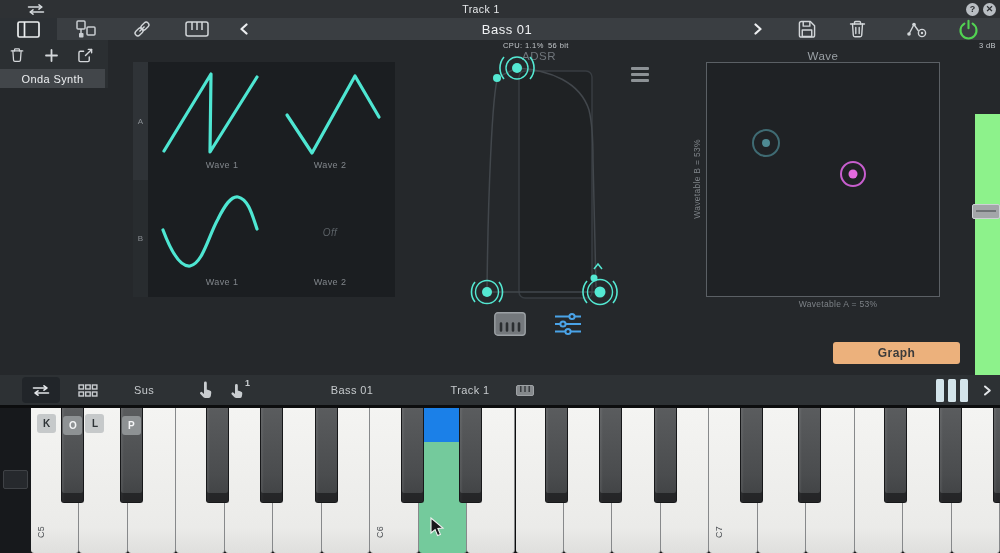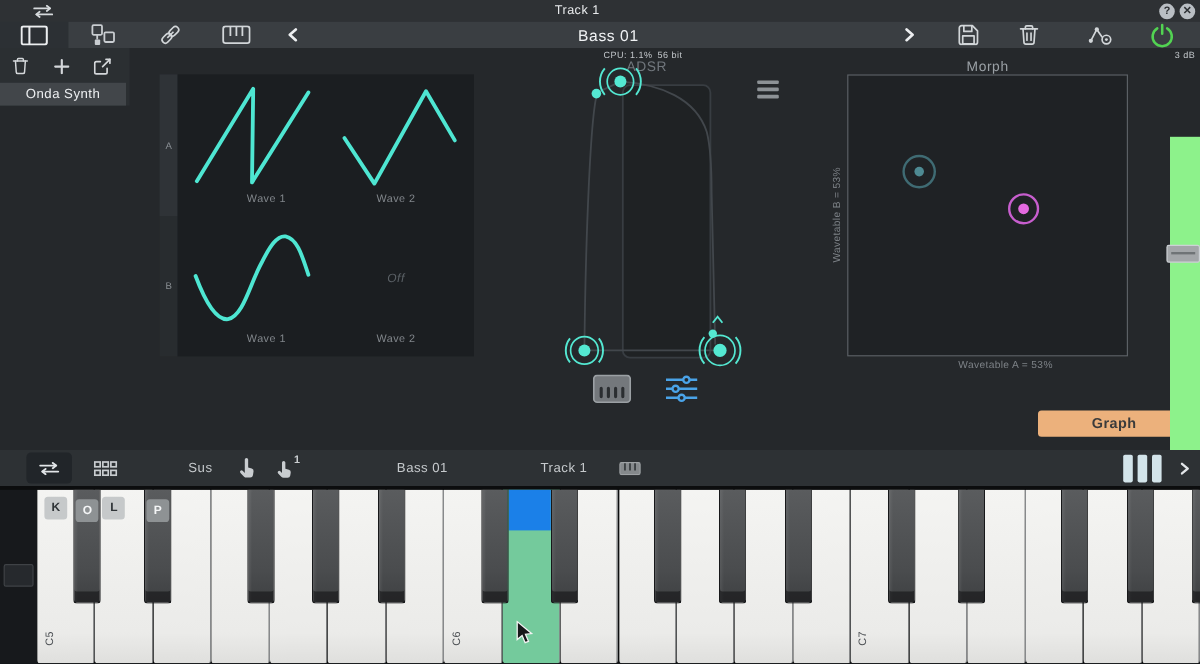--- a/index.html
+++ b/index.html
@@ -40,21 +40,21 @@
   .hamburger{left:631px;top:67px;width:18px;}
   .hamburger div{height:2.5px;background:#8d9296;margin-bottom:3.5px;border-radius:1px;}
   .morph-panel{left:706px;top:62px;width:234px;height:235px;background:#1f2225;
      border:1px solid #5b6065;box-sizing:border-box;}
   .morph-title{left:823px;top:50px;transform:translateX(-50%);font-size:11.5px;color:#9aa0a5;letter-spacing:.5px;}
   .morph-ylab{left:637px;top:174px;width:120px;text-align:center;transform:rotate(-90deg);
      font-size:8.5px;color:#7d8287;letter-spacing:.3px;}
   .morph-xlab{left:838px;top:299px;transform:translateX(-50%);font-size:8.5px;color:#7d8287;letter-spacing:.3px;white-space:nowrap;}
 
   
-  .graph-btn{left:833px;top:342px;width:127px;height:22px;background:#ecb17c;border-radius:3px;margin-left:32px;}
+  .graph-btn{left:833px;top:342px;width:127px;height:22px;background:#ecb17c;border-radius:3px;}
   .graph-btn span{font-size:12px;color:#3b3b3b;font-weight:600;letter-spacing:.4px;}
   .fader-track{left:975px;top:114px;width:25px;height:261px;background:#8df28b;}
   .fader-handle{left:972px;top:204px;width:28px;height:15px;background:#a3a6a9;
      border:1px solid #cdd1d5;border-radius:2px;box-sizing:border-box;}
   .fader-handle div{margin:5px 3px 0 3px;height:2px;background:#6f7376;}
 
   
   .btoolbar{left:0;top:375px;width:1000px;height:30px;background:#2d3134;}
   .bt-sel{left:22px;top:377px;width:38px;height:26px;background:#212529;border-radius:4px;}
   .bt-txt{top:384px;font-size:11px;color:#c6cacd;letter-spacing:.4px;transform:translateX(-50%);white-space:nowrap;}
@@ -237,21 +237,21 @@
   </div>
   <div class="abs ctr" style="left:552px;top:311px;width:32px;height:26px;">
     <svg width="28" height="24" viewBox="0 0 28 24" fill="none" stroke="#4aa3e8" stroke-width="2">
       <path d="M1 4.5h26M1 12h26M1 19.5h26"></path>
       <circle cx="18" cy="4.5" r="2.6" fill="#25282b"></circle>
       <circle cx="9" cy="12" r="2.6" fill="#25282b"></circle>
       <circle cx="14" cy="19.5" r="2.6" fill="#25282b"></circle>
     </svg>
   </div>
 
-  <span class="abs morph-title">Morph</span>
+  <span class="abs morph-title">Wave</span>
   <div class="abs morph-panel"></div>
   <span class="abs morph-ylab">Wavetable B = 53%</span>
   <span class="abs morph-xlab">Wavetable A = 53%</span>
 
   <div class="abs graph-btn ctr">
     <span>Graph</span>
   </div>
   <div class="abs fader-track"></div>
   <div class="abs fader-handle">
       <div></div>
@@ -318,21 +318,21 @@
   <div class="abs ctr" style="left:77px;top:382px;width:22px;height:16px;">
     <svg width="20" height="13" viewBox="0 0 20 13" fill="none" stroke="#c9cdd0" stroke-width="1.4">
       <rect x="1" y="1" width="4.5" height="4"></rect>
         <rect x="7.7" y="1" width="4.5" height="4"></rect>
         <rect x="14.4" y="1" width="4.5" height="4"></rect>
       <rect x="1" y="8" width="4.5" height="4"></rect>
         <rect x="7.7" y="8" width="4.5" height="4"></rect>
         <rect x="14.4" y="8" width="4.5" height="4"></rect>
     </svg>
   </div>
-  <span class="abs bt-txt" style="left:167px;">Sus</span>
+  <span class="abs bt-txt" style="left:144px;">Sus</span>
   <div class="abs ctr" style="left:195px;top:380px;width:20px;height:20px;">
     <svg width="17" height="19" viewBox="0 0 17 19" fill="#c9cdd0">
       <path d="M7 2a1.4 1.4 0 0 1 2.8 0v6.6l3 .9a2.1 2.1 0 0 1 1.5 2.3l-.5 3.3a2.3 2.3 0 0 1-2.3 1.9H8.3a2.6 2.6 0 0 1-1.9-.8l-3-3.1a1.25 1.25 0 0 1 1.8-1.8L7 13.1z"></path>
     </svg>
   </div>
   <div class="abs ctr" style="left:226px;top:380px;width:24px;height:20px;">
     <svg width="17" height="19" viewBox="0 0 17 19" fill="#c9cdd0">
       <path d="M5 4.5a1.4 1.4 0 0 1 2.8 0v5.1l3 .9a2.1 2.1 0 0 1 1.5 2.3l-.4 2.4a2.3 2.3 0 0 1-2.3 1.9H6.3a2.6 2.6 0 0 1-1.9-.8l-2.6-2.7a1.25 1.25 0 0 1 1.8-1.8L5 13.1z"></path>
     </svg>
     <span style="position:absolute;right:0;top:-2px;font-size:9px;font-weight:bold;color:#c9cdd0;">1</span>

